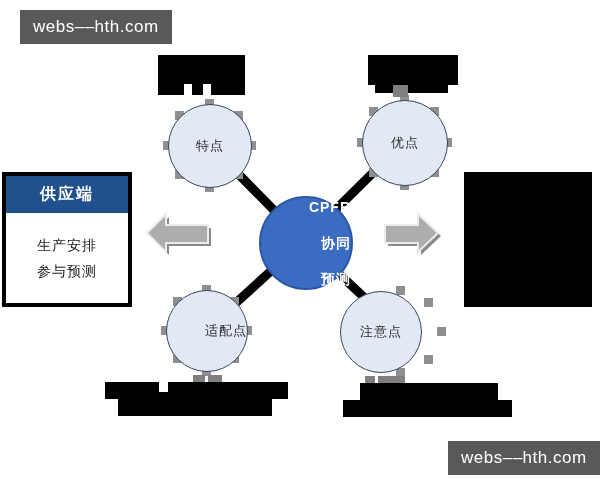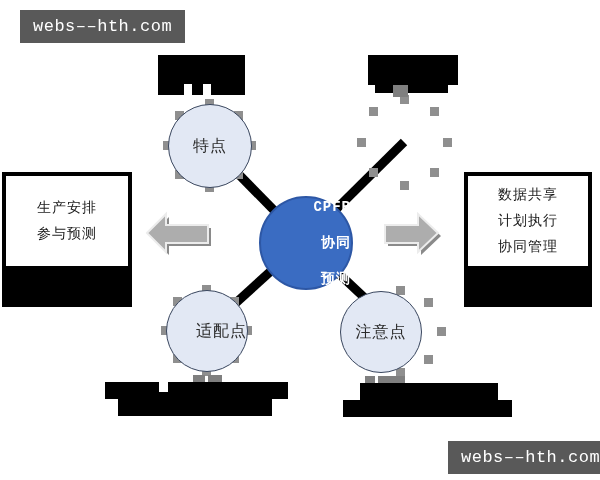--- a/index.html
+++ b/index.html
@@ -1,18 +1,18 @@
 <!DOCTYPE html>
 <html style="--center_fill: #3a6cc2; --center_border: #2d57a5; --satellite_fill: #e2e8f4; --satellite_border: #39465e; --supply_header: #21508e; --demand_header: #ed7d31; --watermark_bg: #595959; --arrow_fill: #adadad; --connector: #000000;"><head>
 <meta charset="utf-8">
 <style>
   html,body{margin:0;padding:0;background:#fff;}
   #canvas{
     position:relative;width:600px;height:480px;background:#ffffff;overflow:hidden;
-    font-family:Liberation Mono, monospace;
+    font-family:Liberation Sans, sans-serif;
   }
 
   
   .watermark{
     position:absolute;background:var(--watermark_bg,#595959);color:#fff;
     font-size:17px;letter-spacing:.5px;padding:7px 13px;z-index:9;white-space:nowrap;
   }
   #wm-top{left:20px;top:10px;}
   #wm-bottom{left:448px;top:441px;}
 
@@ -22,21 +22,21 @@
 
   
   .handle{position:absolute;width:9px;height:9px;background:#8f8f8f;z-index:2;}
 
   
   .sat-circle{
     position:absolute;border-radius:50%;
     background:var(--satellite_fill,#e2e8f4);
     border:1.5px solid var(--satellite_border,#39465e);
     display:flex;align-items:center;justify-content:center;
-    font-size:16px;color:#2b2b2b;z-index:3;letter-spacing:1px;
+    font-size:13px;color:#2b2b2b;z-index:3;letter-spacing:1px;
   }
   #sat-tl{left:168px;top:104px;width:82px;height:82px;}
   #sat-tr{left:362px;top:100px;width:84px;height:84px;}
   #sat-bl{left:166px;top:290px;width:80px;height:80px;justify-content:flex-end;}
   #sat-br{left:340px;top:291px;width:80px;height:80px;}
   #center-circle{
     position:absolute;left:259px;top:196px;width:90px;height:90px;border-radius:50%;
     background:var(--center_fill,#3a6cc2);border:2px solid var(--center_border,#2d57a5);
     display:flex;flex-direction:column;align-items:flex-end;justify-content:center;
     color:#ffffff;font-weight:bold;font-size:14px;line-height:1.3;z-index:4;letter-spacing:1px;gap:18px;
@@ -113,20 +113,23 @@
       <div class="handle" style="left: 366.509px; top: 355.491px;"></div>
       <div class="handle" style="left: 354.5px; top: 326.5px;"></div>
       <div class="handle" style="left: 366.509px; top: 297.509px;"></div>
       <div class="handle" style="left: 395.5px; top: 285.5px;"></div>
       <div class="handle" style="left: 424.491px; top: 297.509px;"></div>
     </div>
 
   <div class="sat-circle" id="sat-tl">
     <span>特点</span>
   </div>
+  <div class="sat-circle" id="sat-tr">
+    <span>优点</span>
+  </div>
   <div class="sat-circle" id="sat-bl">
     <span>适配点</span>
   </div>
   <div class="sat-circle" id="sat-br">
     <span>注意点</span>
   </div>
 
   <div id="center-circle">
     <div>CPFR</div>
     <div>协同</div>
@@ -148,32 +151,28 @@
   <div class="blob" style="left:105px;top:382px;width:183px;height:17px;"></div>
   <div class="notch" style="left:159px;top:382px;width:9px;height:10px;"></div>
   <div class="blob" style="left:118px;top:399px;width:154px;height:17px;"></div>
 
   <div class="stem" style="left:365px;top:376px;width:10px;height:7px;"></div>
   <div class="stem" style="left:378px;top:376px;width:27px;height:7px;"></div>
   <div class="blob" style="left:360px;top:383px;width:138px;height:17px;"></div>
   <div class="blob" style="left:343px;top:400px;width:169px;height:17px;"></div>
 
   <div class="side-box" id="supply-box">
+    <div class="box-header">供应端</div>
     <div class="box-body">
       <div class="item">生产安排</div>
       <div class="item">参与预测</div>
     </div>
   </div>
 
   <div class="side-box" id="demand-box">
-    <div class="box-body">
-      <div class="item">数据共享</div>
-      <div class="item">计划执行</div>
-      <div class="item">协同管理</div>
-    </div>
   </div>
 
   <svg id="arrow-layer" width="600" height="480">
 
     <g>
       <polygon points="150,236 169,217 169,228 211,228 211,246 169,246 169,255" fill="#8a8a8a"></polygon>
       <polygon points="147,233 166,214 166,225 208,225 208,243 166,243 166,252" fill="#adadad" stroke="#ececec" stroke-width="2"></polygon>
     </g>
 
     <g>

